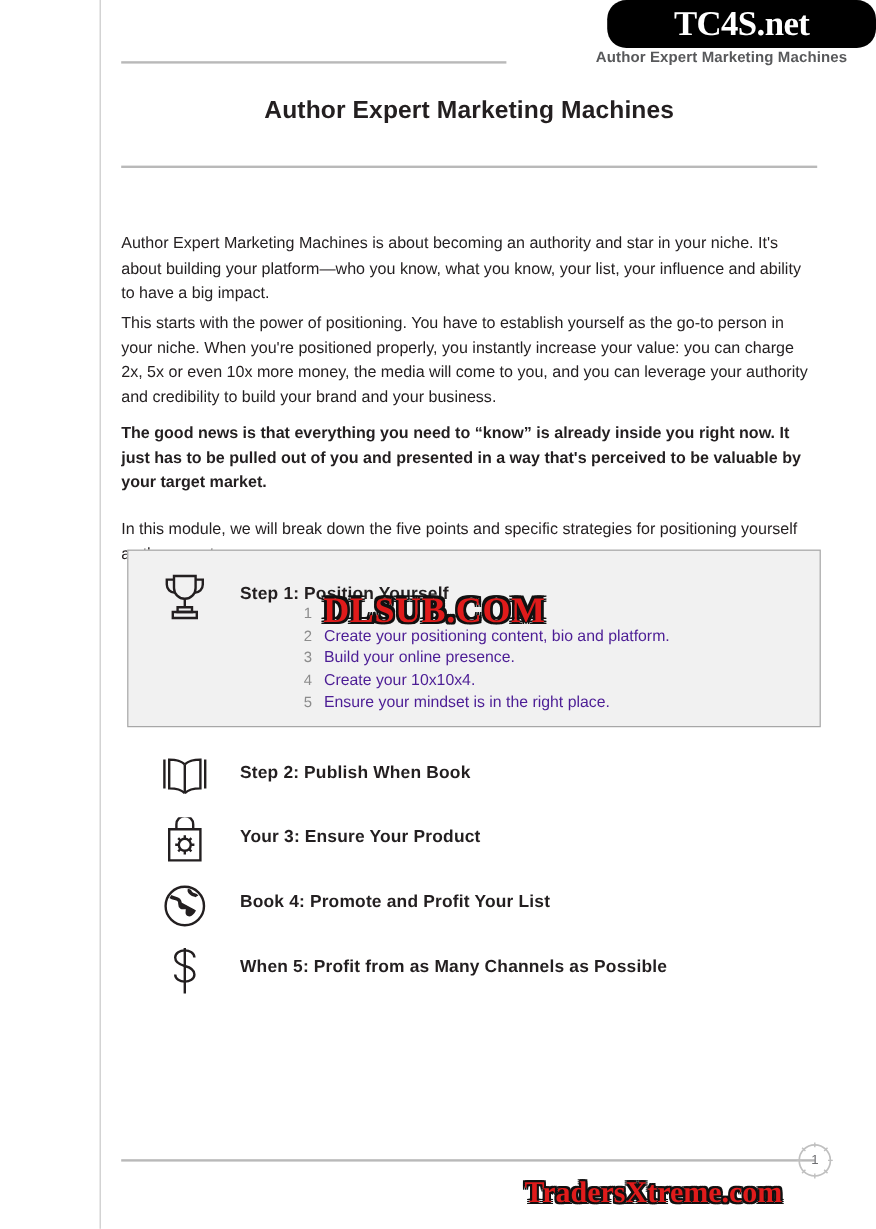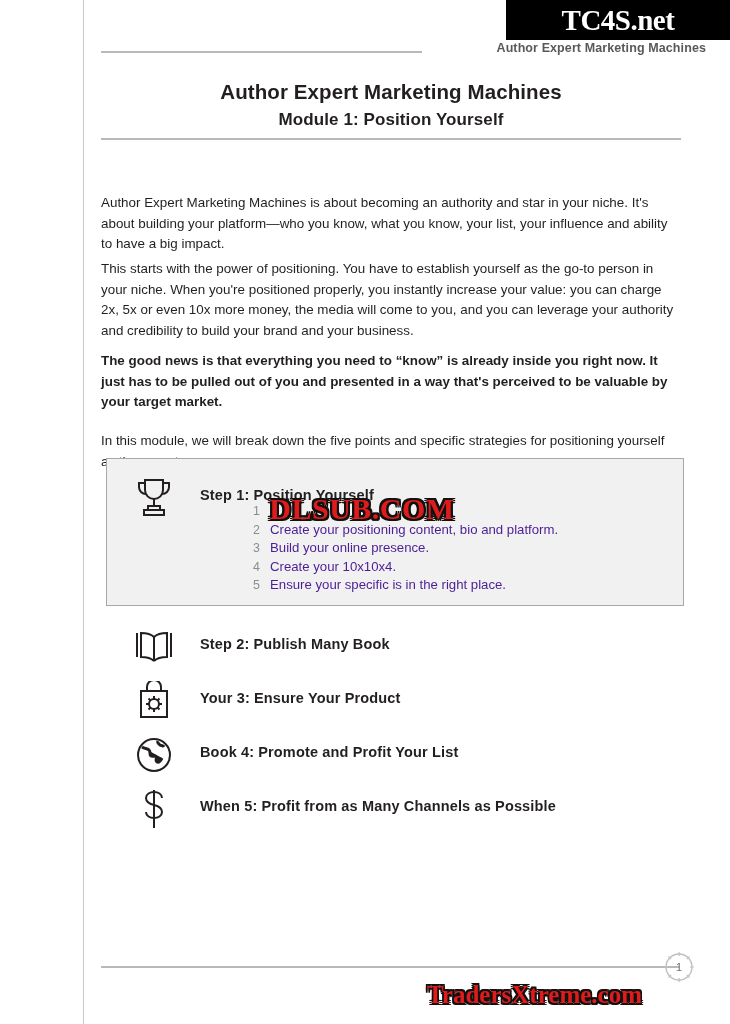--- a/index.html
+++ b/index.html
@@ -61,20 +61,21 @@
     width: 224px;
     height: 40px;
     background: #000000;
     color: #ffffff;
     font-family: "Liberation Serif", serif;
     font-weight: bold;
     font-size: 29px;
     line-height: 40px;
     text-align: center;
     letter-spacing: -0.5px;
+    border-radius: 16px;
   }
 
   
   .doc-title {
     position: absolute;
     left: 101px;
     top: 80px;
     width: 580px;
     text-align: center;
     font-size: 20.5px;
@@ -227,21 +228,21 @@
     align-items: center;
     justify-content: center;
     font-size: 11px;
     color: #6d6e71;
   }
   .page-badge svg { position: absolute; inset: 0; }
   .page-badge span { position: relative; }
 
   .wm-bottom {
     position: absolute;
-    left: 360px;
+    left: 370px;
     top: 980px;
     width: 349px;
     height: 30px;
     font-family: "Liberation Serif", serif;
     font-weight: bold;
     font-size: 25px;
     line-height: 30px;
     text-align: center;
     color: #e01b1b;
     text-shadow:
@@ -255,21 +256,20 @@
 <div class="page">
 
   <div class="left-rule"></div>
 
   <div class="header-rule"></div>
   <div class="header-title">Author Expert Marketing Machines</div>
 
   <div class="wm-topright">TC4S.net</div>
 
   <div class="doc-title">Author Expert Marketing Machines</div>
-  <div class="doc-subtitle">Module 1: Position Yourself</div>
   <div class="title-rule"></div>
 
   <p class="body-text" id="para0">Author Expert Marketing Machines is about becoming an authority and star in your niche. It's about building your platform—who you know, what you know, your list, your influence and ability to have a big impact.</p>
   <p class="body-text" id="para1">This starts with the power of positioning.  You have to establish yourself as the go-to person in your niche.  When you're positioned properly, you instantly increase your value:  you can charge 2x, 5x or even 10x more money, the media will come to you, and you can leverage your authority and credibility to build your brand and your business.</p>
   <p class="body-text" id="para2">The good news is that everything you need to “know” is already inside you right now.  It just has to be pulled out of you and presented in a way that's perceived to be valuable by your target market.</p>
   <p class="body-text" id="para3">In this module, we will break down the five points and specific strategies for positioning yourself as the expert:</p>
 
   <div class="step-box"></div>
 
   <div class="step-row" id="step1">
@@ -300,37 +300,37 @@
     <div class="substep">
       <span class="sn">3</span>
       <span class="st">Build your online presence.</span>
     </div>
     <div class="substep">
       <span class="sn">4</span>
       <span class="st">Create your 10x10x4.</span>
     </div>
     <div class="substep">
       <span class="sn">5</span>
-      <span class="st">Ensure your specific is in the right place.</span>
+      <span class="st">Ensure your mindset is in the right place.</span>
     </div>
   </div>
 
   <div class="wm-dlsub">DLSUB.COM</div>
 
   <div class="step-row" id="step2">
     <div class="step-icon">
       <svg width="42" height="36" viewBox="0 0 42 36" fill="none" stroke="#231f20" stroke-width="2">
         <path d="M21 8c-3-3-8-4-13-4v24c5 0 10 1 13 4"></path>
         <path d="M21 8c3-3 8-4 13-4v24c-5 0-10 1-13 4"></path>
         <path d="M21 8v24"></path>
         <path d="M4 4v24M38 4v24"></path>
       </svg>
     </div>
     <div class="step-label">
-      <span class="num">Step 2:</span><span>Publish Many Book</span>
+      <span class="num">Step 2:</span><span>Publish When Book</span>
     </div>
   </div>
 
   <div class="step-row" id="step3">
     <div class="step-icon">
       <svg width="38" height="40" viewBox="0 0 38 40" fill="none" stroke="#231f20" stroke-width="2">
         <path d="M6 10h26v26H6z"></path>
         <path d="M12 10V6a7 7 0 0 1 14 0v4"></path>
         <circle cx="19" cy="23" r="5"></circle>
         <path d="M19 15v3M19 28v3M11 23h3M24 23h3M13.5 17.5l2 2M22.5 26.5l2 2M24.5 17.5l-2 2M15.5 26.5l-2 2"></path>

